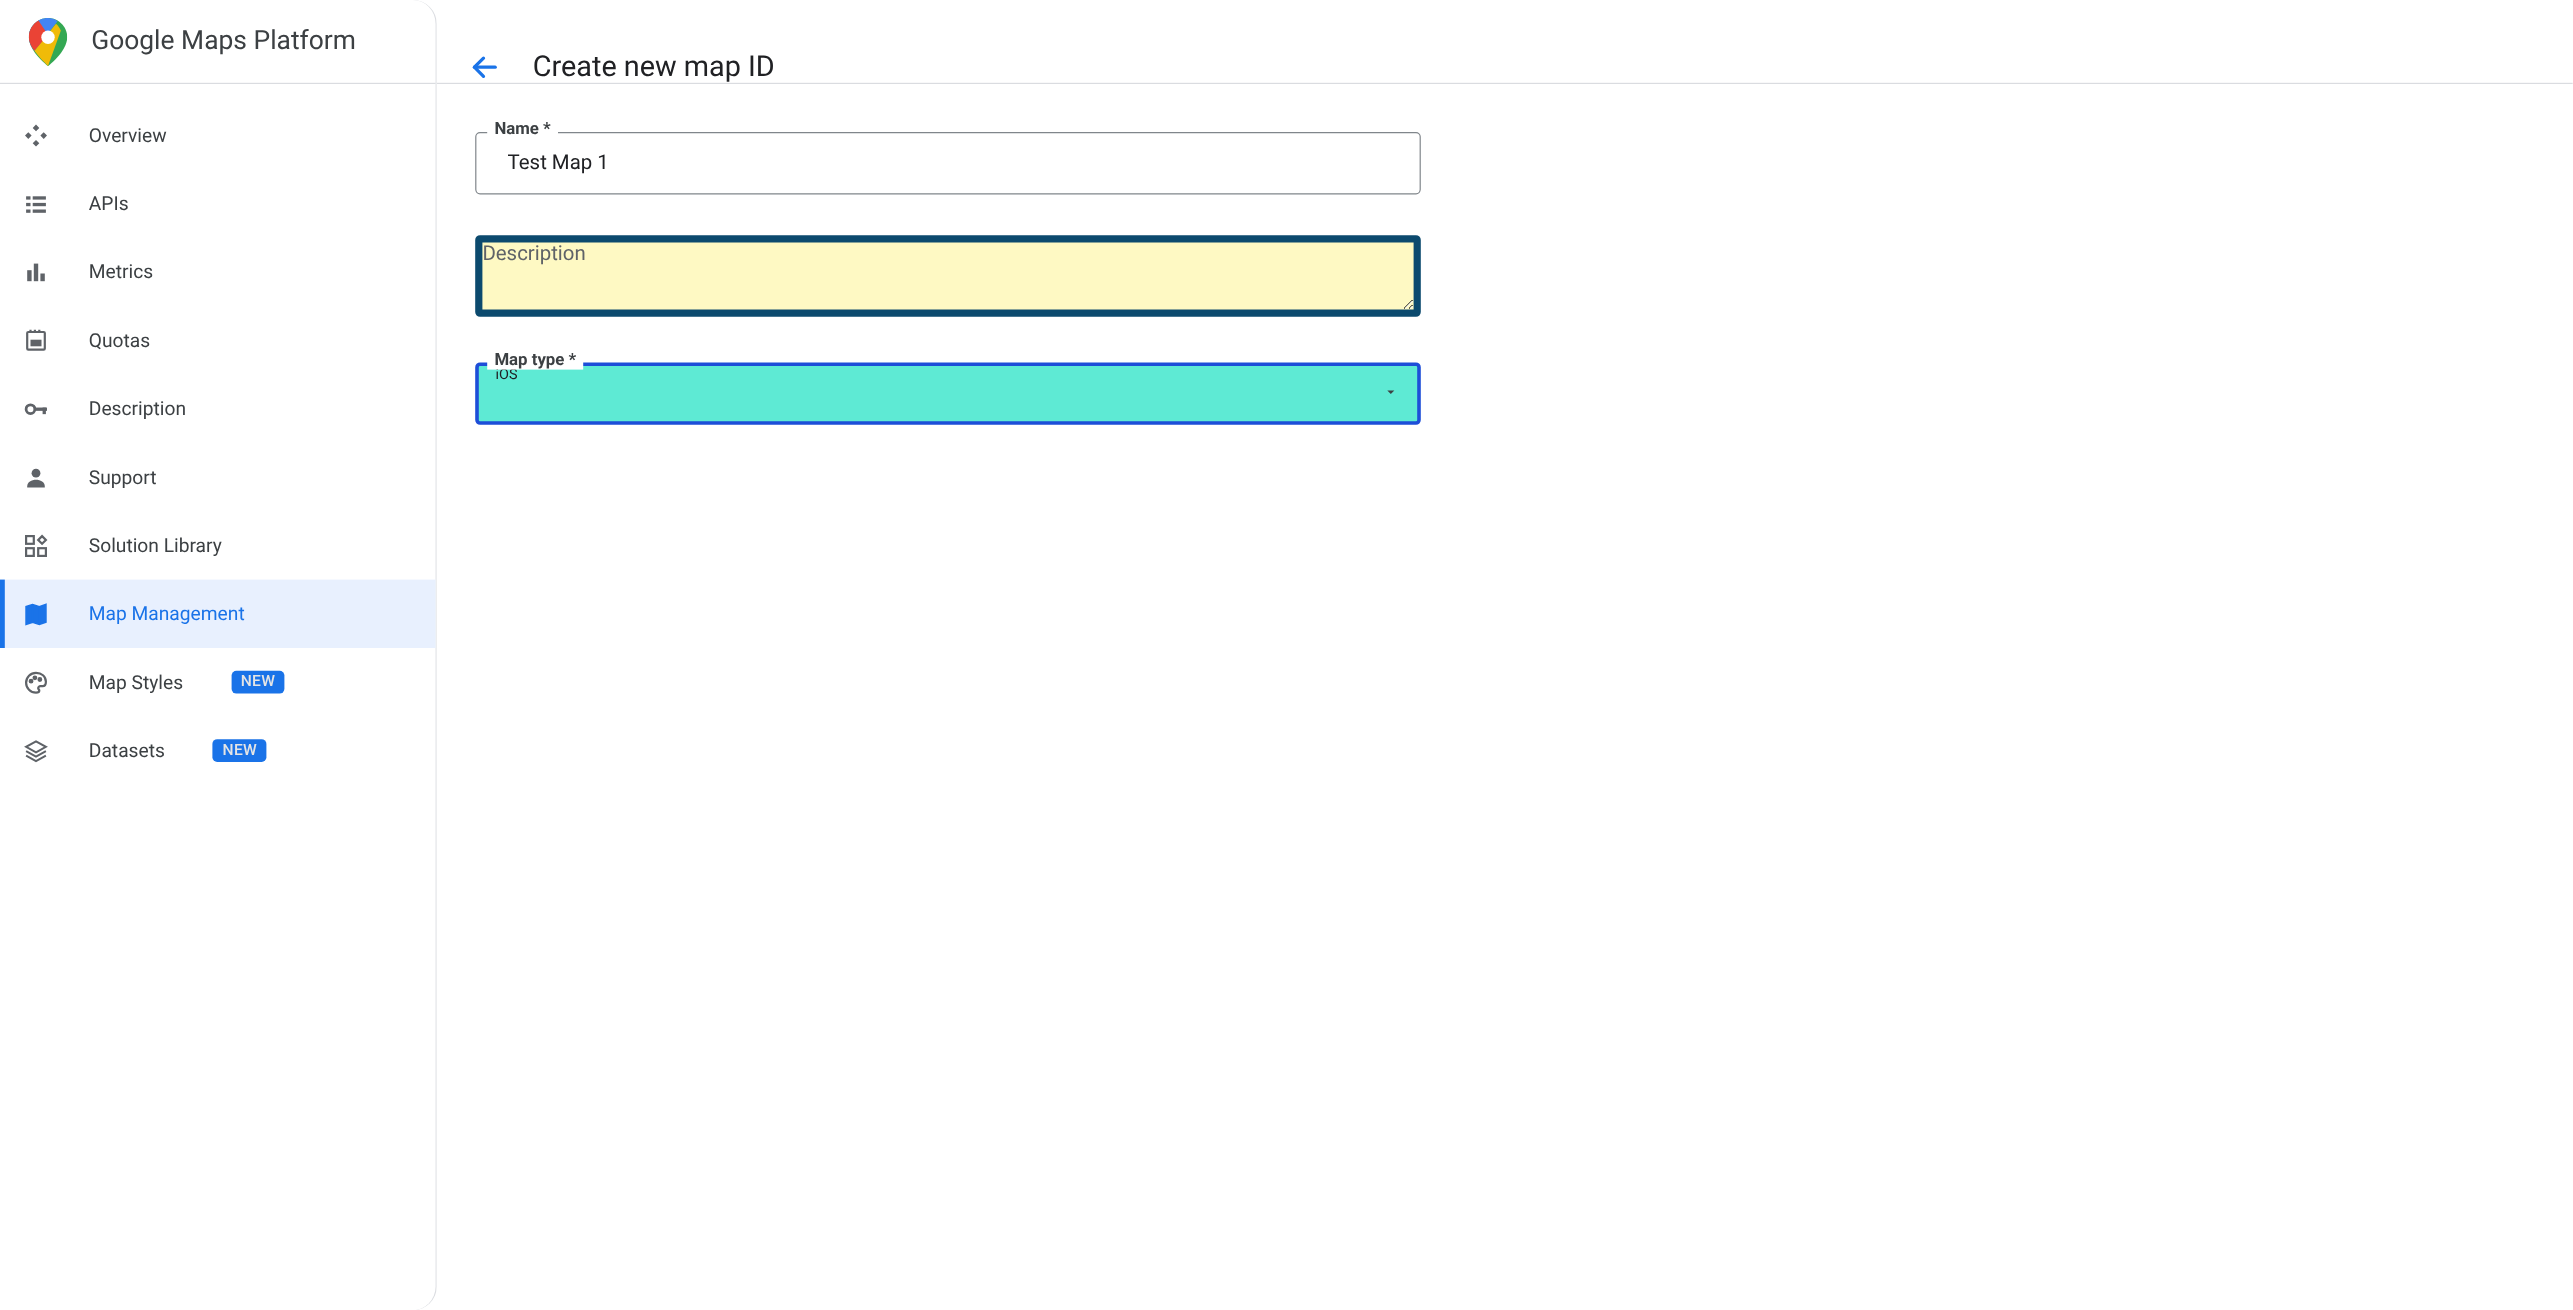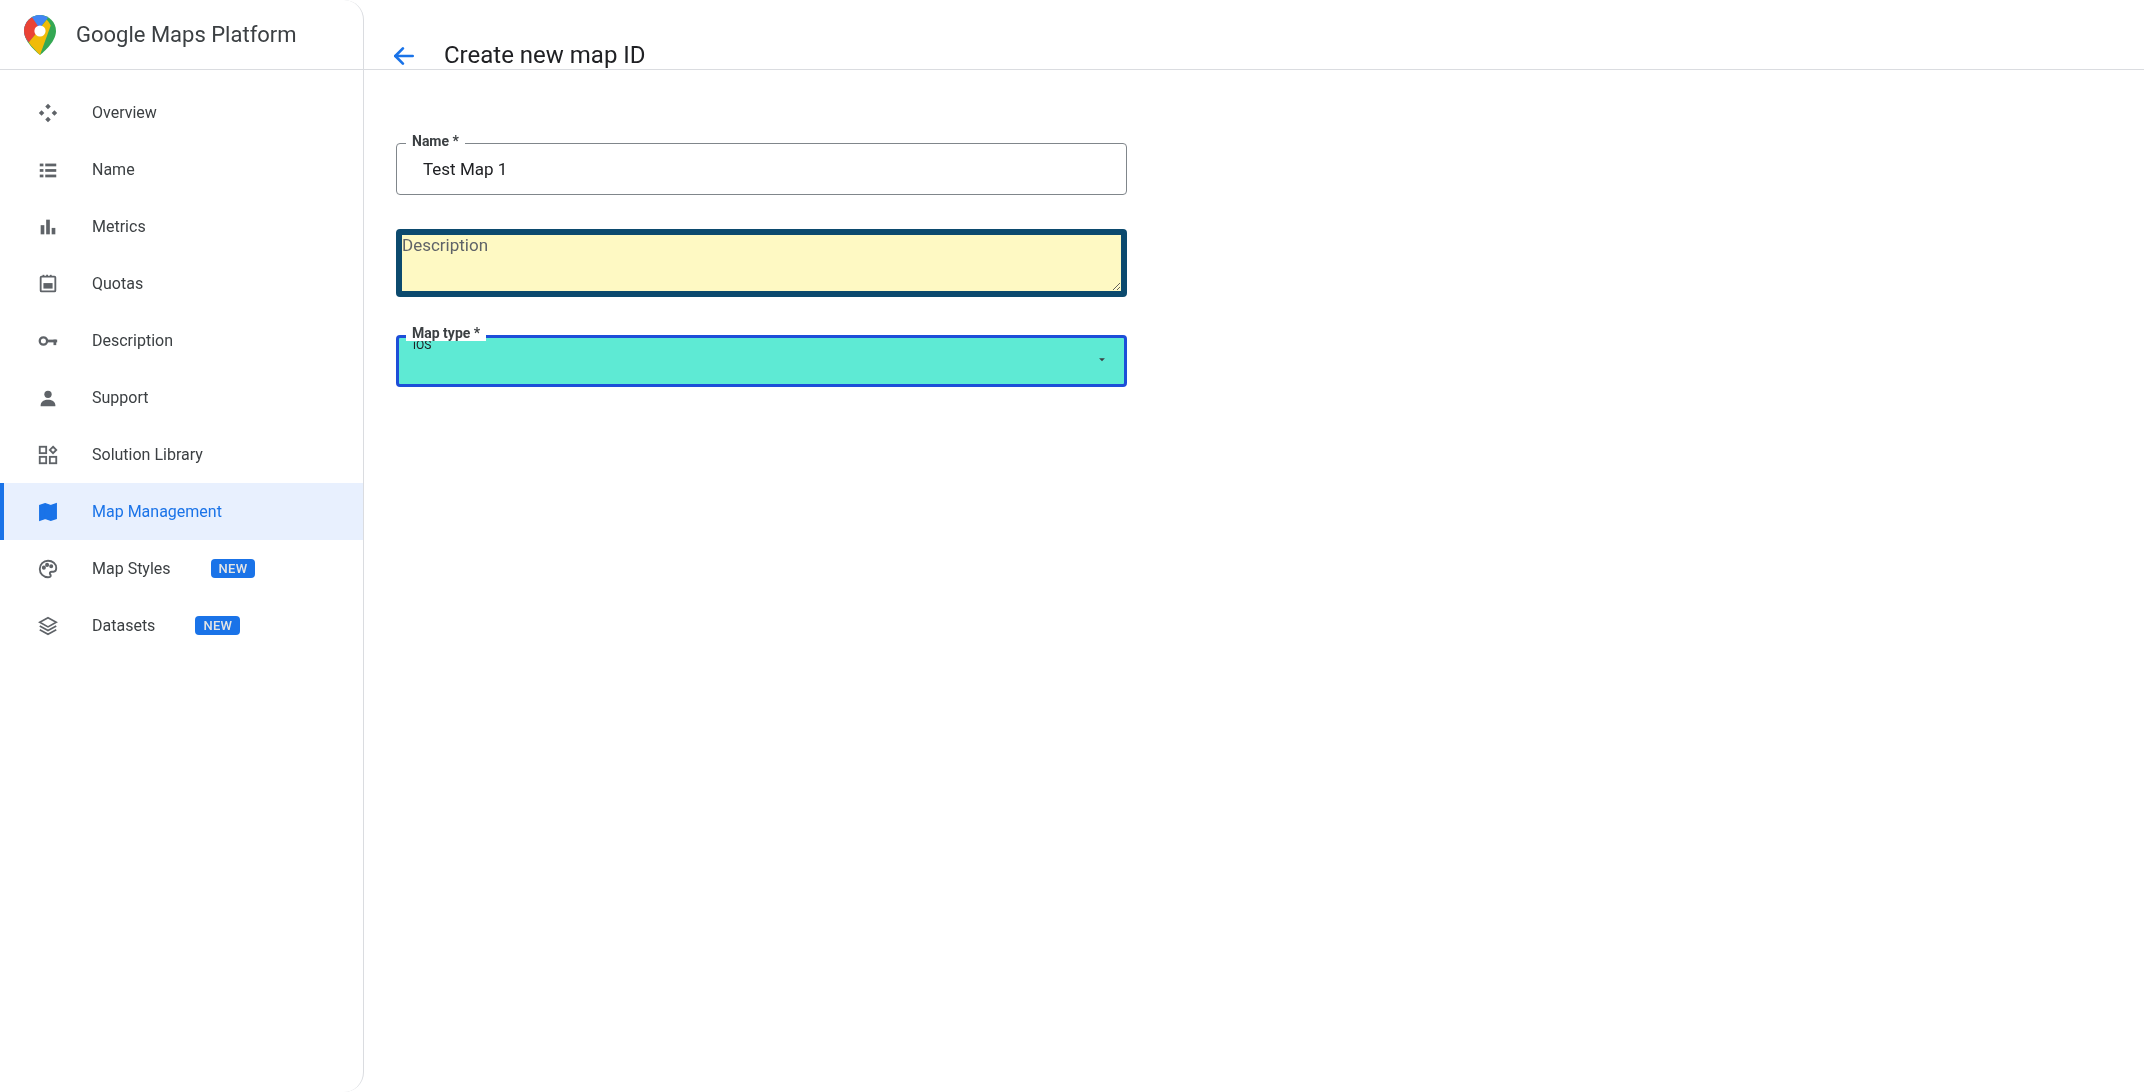--- a/index.html
+++ b/index.html
@@ -45,21 +45,21 @@
       font-weight: 400;
       color: #3c4043;
     }
     .nav {
       padding-top: 14px;
     }
     .nav-item {
       display: flex;
       align-items: center;
       height: 57px;
-      padding: 0 36px;
+      padding: 0 18px;
       gap: 32px;
       color: #3c4043;
       font-size: 16px;
       cursor: pointer;
     }
     .nav-item.active {
       background: #e8f0fe;
       color: #1a73e8;
       position: relative;
     }
@@ -125,23 +125,22 @@
     .page-title {
       font-size: 24px;
       font-weight: 400;
       color: #202124;
     }
     .form-area {
       padding: 40px 32px;
     }
     .field-group {
       position: relative;
-      width: 731px;
+      width: 788px;
       margin-bottom: 34px;
-      margin-top: 33px;
     }
     .field-label {
       position: absolute;
       top: -10px;
       left: 10px;
       background: #fff;
       padding: 0 6px;
       font-size: 14px;
       font-weight: 700;
       color: #3c4043;
@@ -232,21 +231,21 @@
         <span class="nav-icon">
           <svg viewBox="0 0 24 24" width="22" height="22" fill="currentColor">
               <rect x="3" y="5" width="4" height="3"></rect>
               <rect x="9" y="5" width="12" height="3"></rect>
               <rect x="3" y="11" width="4" height="3"></rect>
               <rect x="9" y="11" width="12" height="3"></rect>
               <rect x="3" y="17" width="4" height="3"></rect>
               <rect x="9" y="17" width="12" height="3"></rect>
             </svg>
         </span>
-        <span class="nav-label">Name</span>
+        <span class="nav-label">APIs</span>
       </div>
 
       <div class="nav-item">
         <span class="nav-icon">
           <svg viewBox="0 0 24 24" width="22" height="22" fill="currentColor">
               <rect x="4" y="10" width="4" height="10"></rect>
               <rect x="10" y="4" width="4" height="16"></rect>
               <rect x="16" y="13" width="4" height="7"></rect>
             </svg>
         </span>

